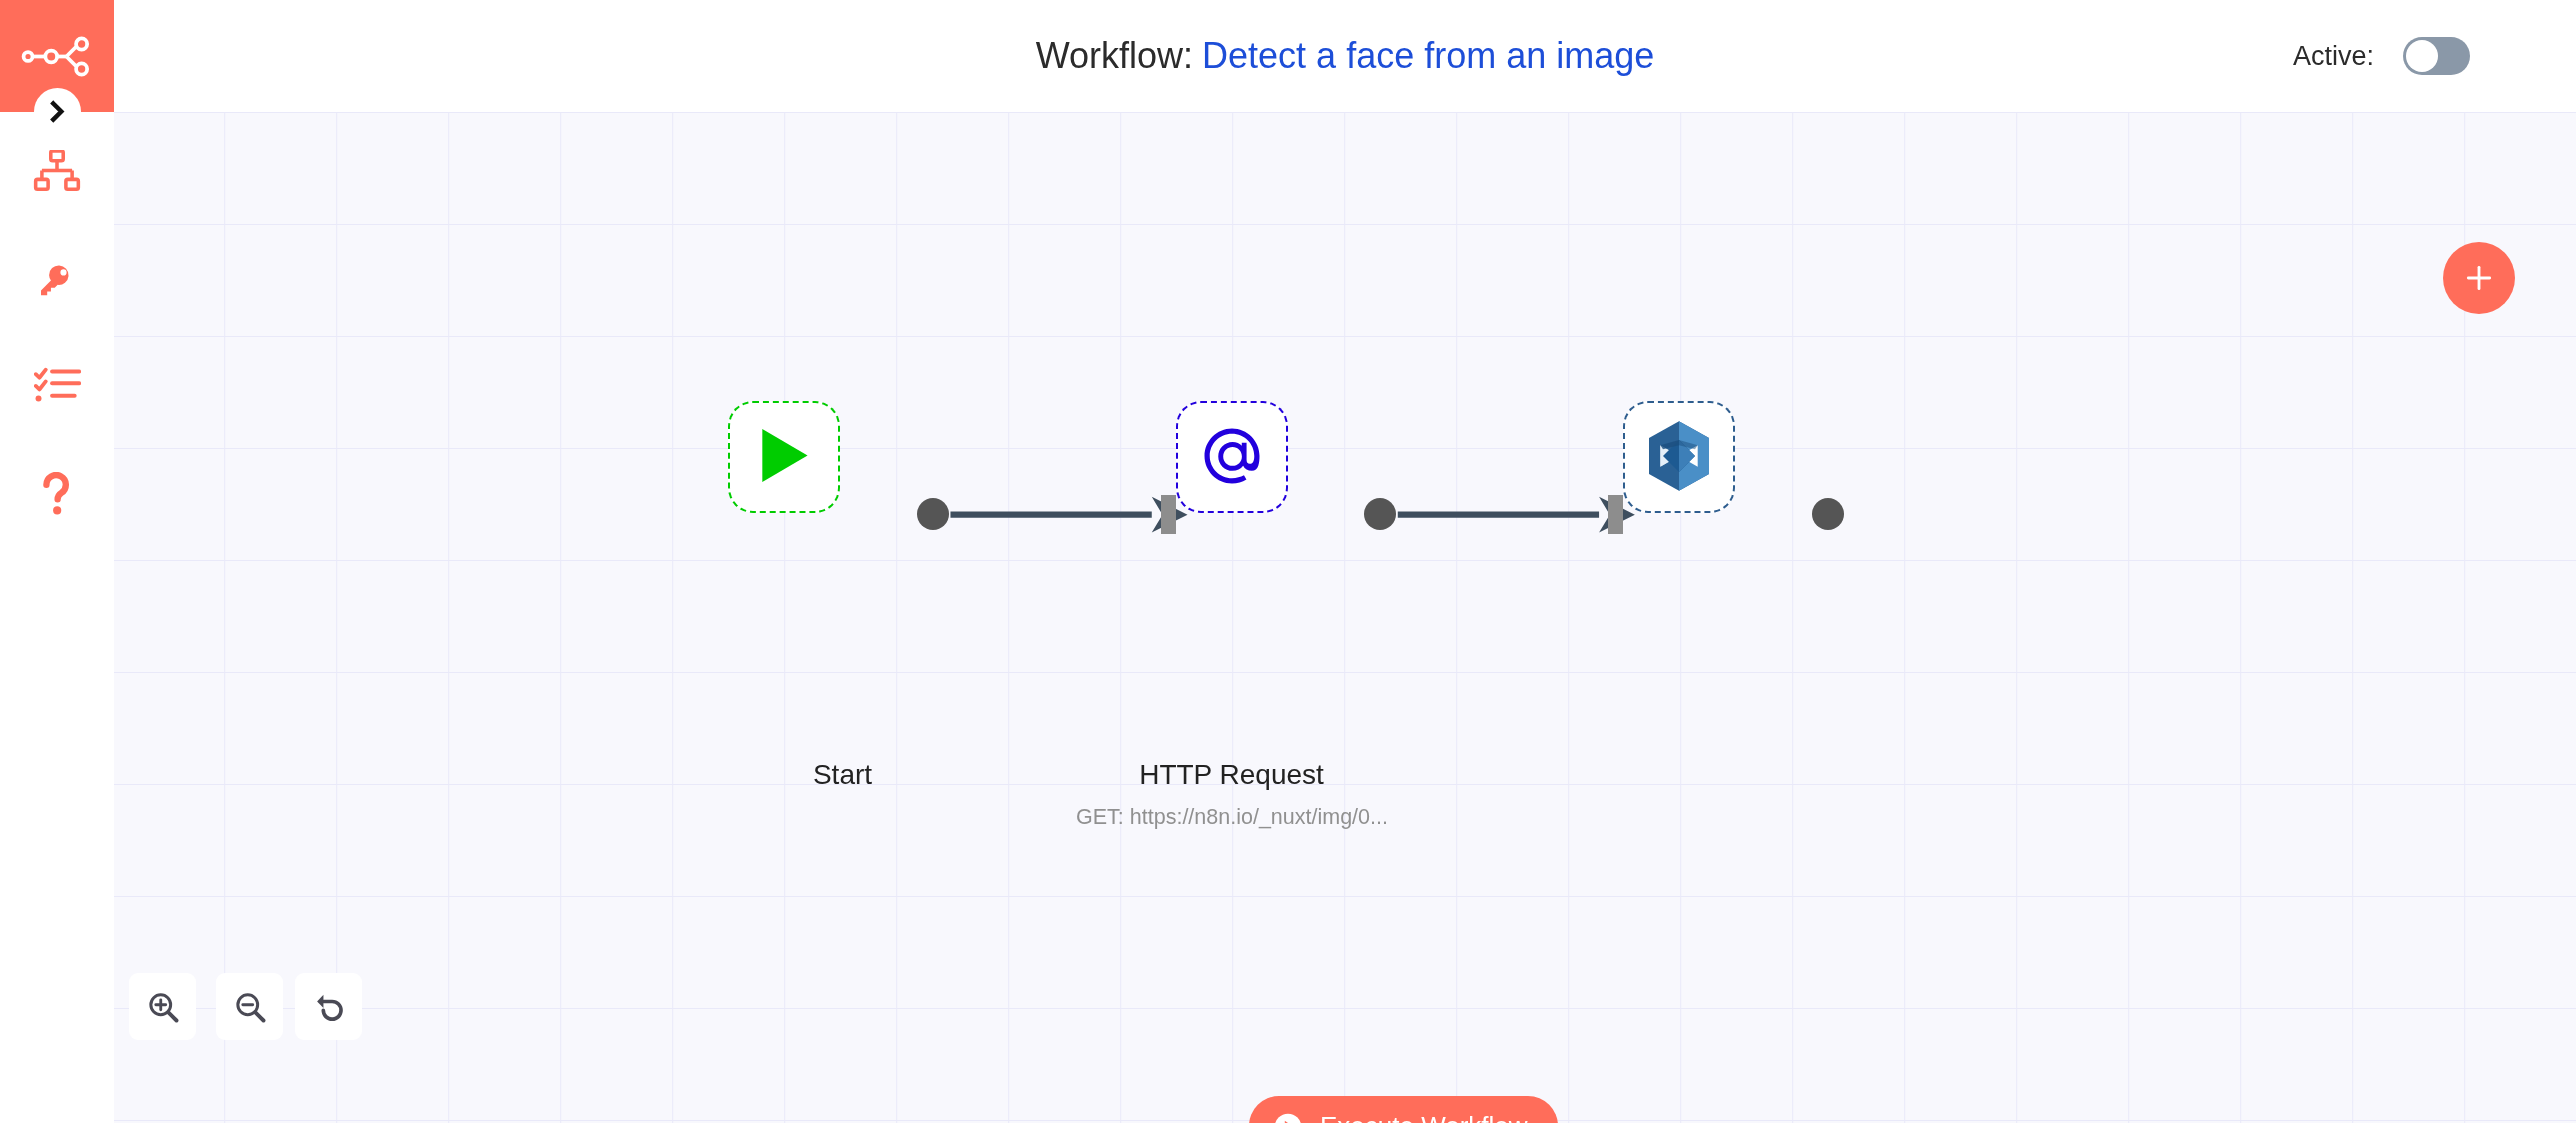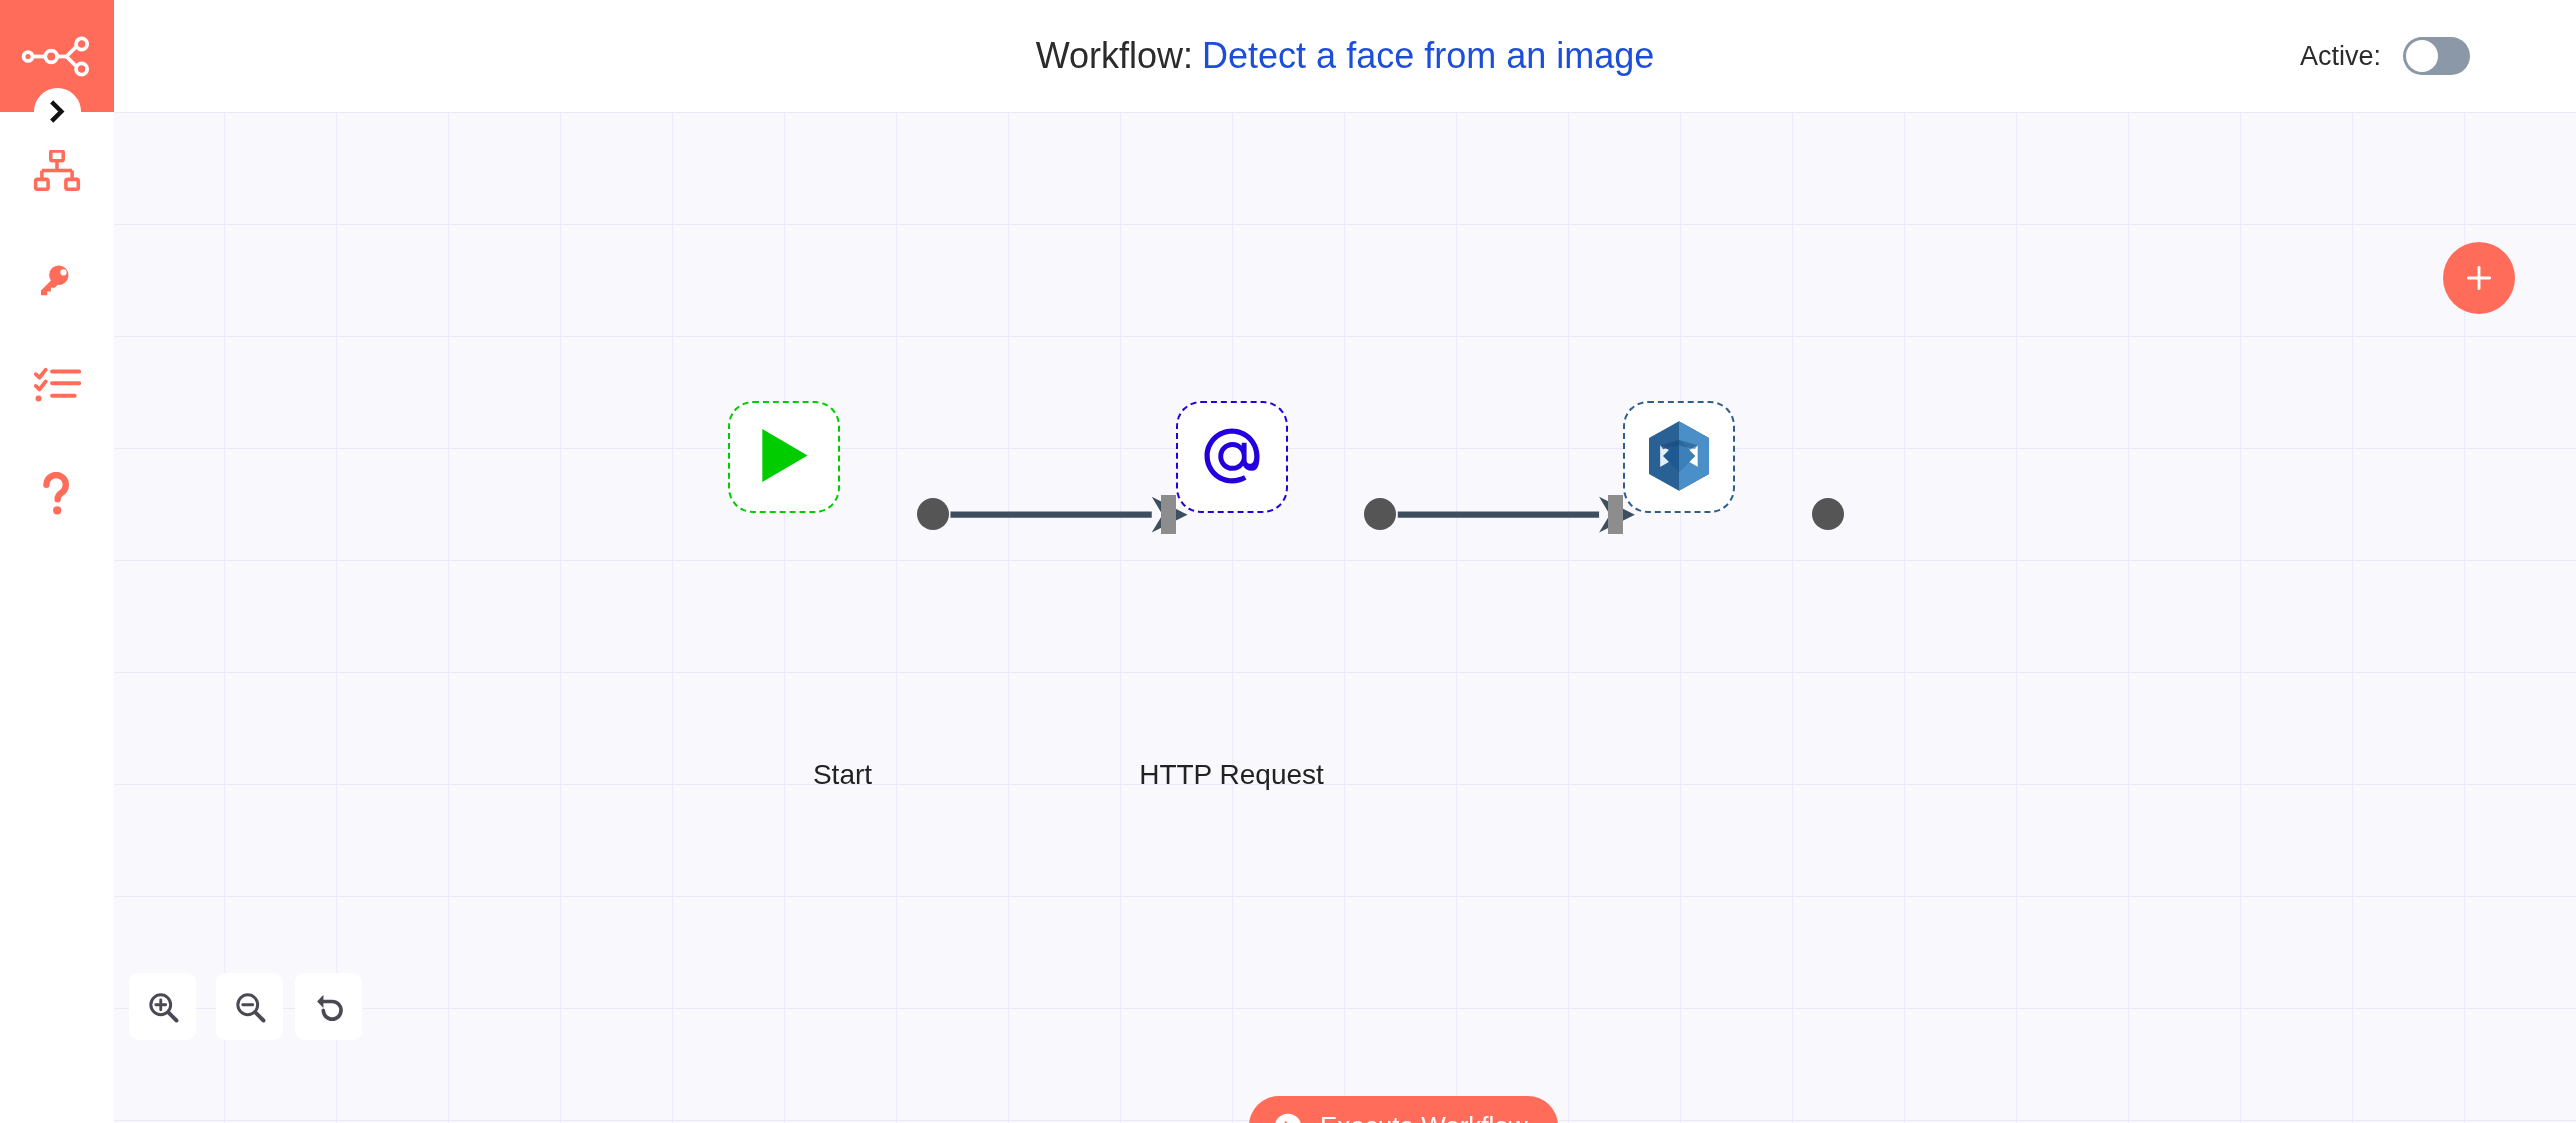--- a/index.html
+++ b/index.html
@@ -48,21 +48,21 @@
   #workflow-title {
     position:absolute; left:0; top:0; width:100%; height:112px;
     display:flex; align-items:center; justify-content:center;
     font-size:36px; white-space:nowrap;
   }
   #workflow-title .wf-label { color:#2b2b2b; }
   #workflow-title .wf-name { color:#1d4ed8; margin-left:9px; cursor:pointer; }
 
   #active-wrap {
     position:absolute; right:106px; top:0; height:112px;
-    display:flex; align-items:center; gap:22px;
+    display:flex; align-items:center; gap:29px;
   }
   #active-label { font-size:27px; color:#2b2b2b; }
   #active-toggle {
     position:relative; width:67px; height:38px; border-radius:19px;
     background:#8a98a8; cursor:pointer;
   }
   #active-knob {
     position:absolute; left:2.7px; top:2.7px;
     width:32px; height:32px; border-radius:50%;
     background:#ffffff;
@@ -175,20 +175,21 @@
                    h-1.75v1.05C14.85 7.4 13.6 6.9 12.2 6.9 9.3 6.9 7 9.25 7 12.15s2.3 5.25 5.2 5.25
                    c1.6 0 2.95-.7 3.85-1.85.6 1.15 1.7 1.85 3.15 1.85C21.7 17.4 22 14.4 22 12
                    c0-5.52-4.48-10-10-10zm.2 13.55c-1.9 0-3.4-1.5-3.4-3.4s1.5-3.4 3.4-3.4
                    3.4 1.5 3.4 3.4-1.5 3.4-3.4 3.4z"></path>
         </svg>
       </span>
     </div>
     <div class="endpoint-in" style="left:1047px; top:383px;"></div>
     <div class="endpoint-out" style="left:1250px; top:386px;"></div>
     <div class="node-label" style="left:894px; top:647px;">HTTP Request</div>
+    <div class="node-sub" style="left:805px; top:693px;">GET: https://n8n.io/_nuxt/img/0...</div>
 
     <div class="node aws" style="left:1509px; top:289px;">
       <span>
         <svg width="68" height="72" viewBox="0 0 100 108">
           <polygon points="50,2 95,27 95,81 50,106 5,81 5,27" fill="#2a6195"></polygon>
           <polygon points="50,2 95,27 95,81 50,106" fill="#4a8fc7"></polygon>
           <polygon points="22,38 50,54 22,70" fill="#ffffff"></polygon>
           <polygon points="78,38 50,54 78,70" fill="#ffffff"></polygon>
           <polygon points="22,38 50,54 22,70" fill="#cfe2f3" opacity="0.55"></polygon>
           <polygon points="50,30 74,54 50,78 26,54" fill="#1d5a92"></polygon>

